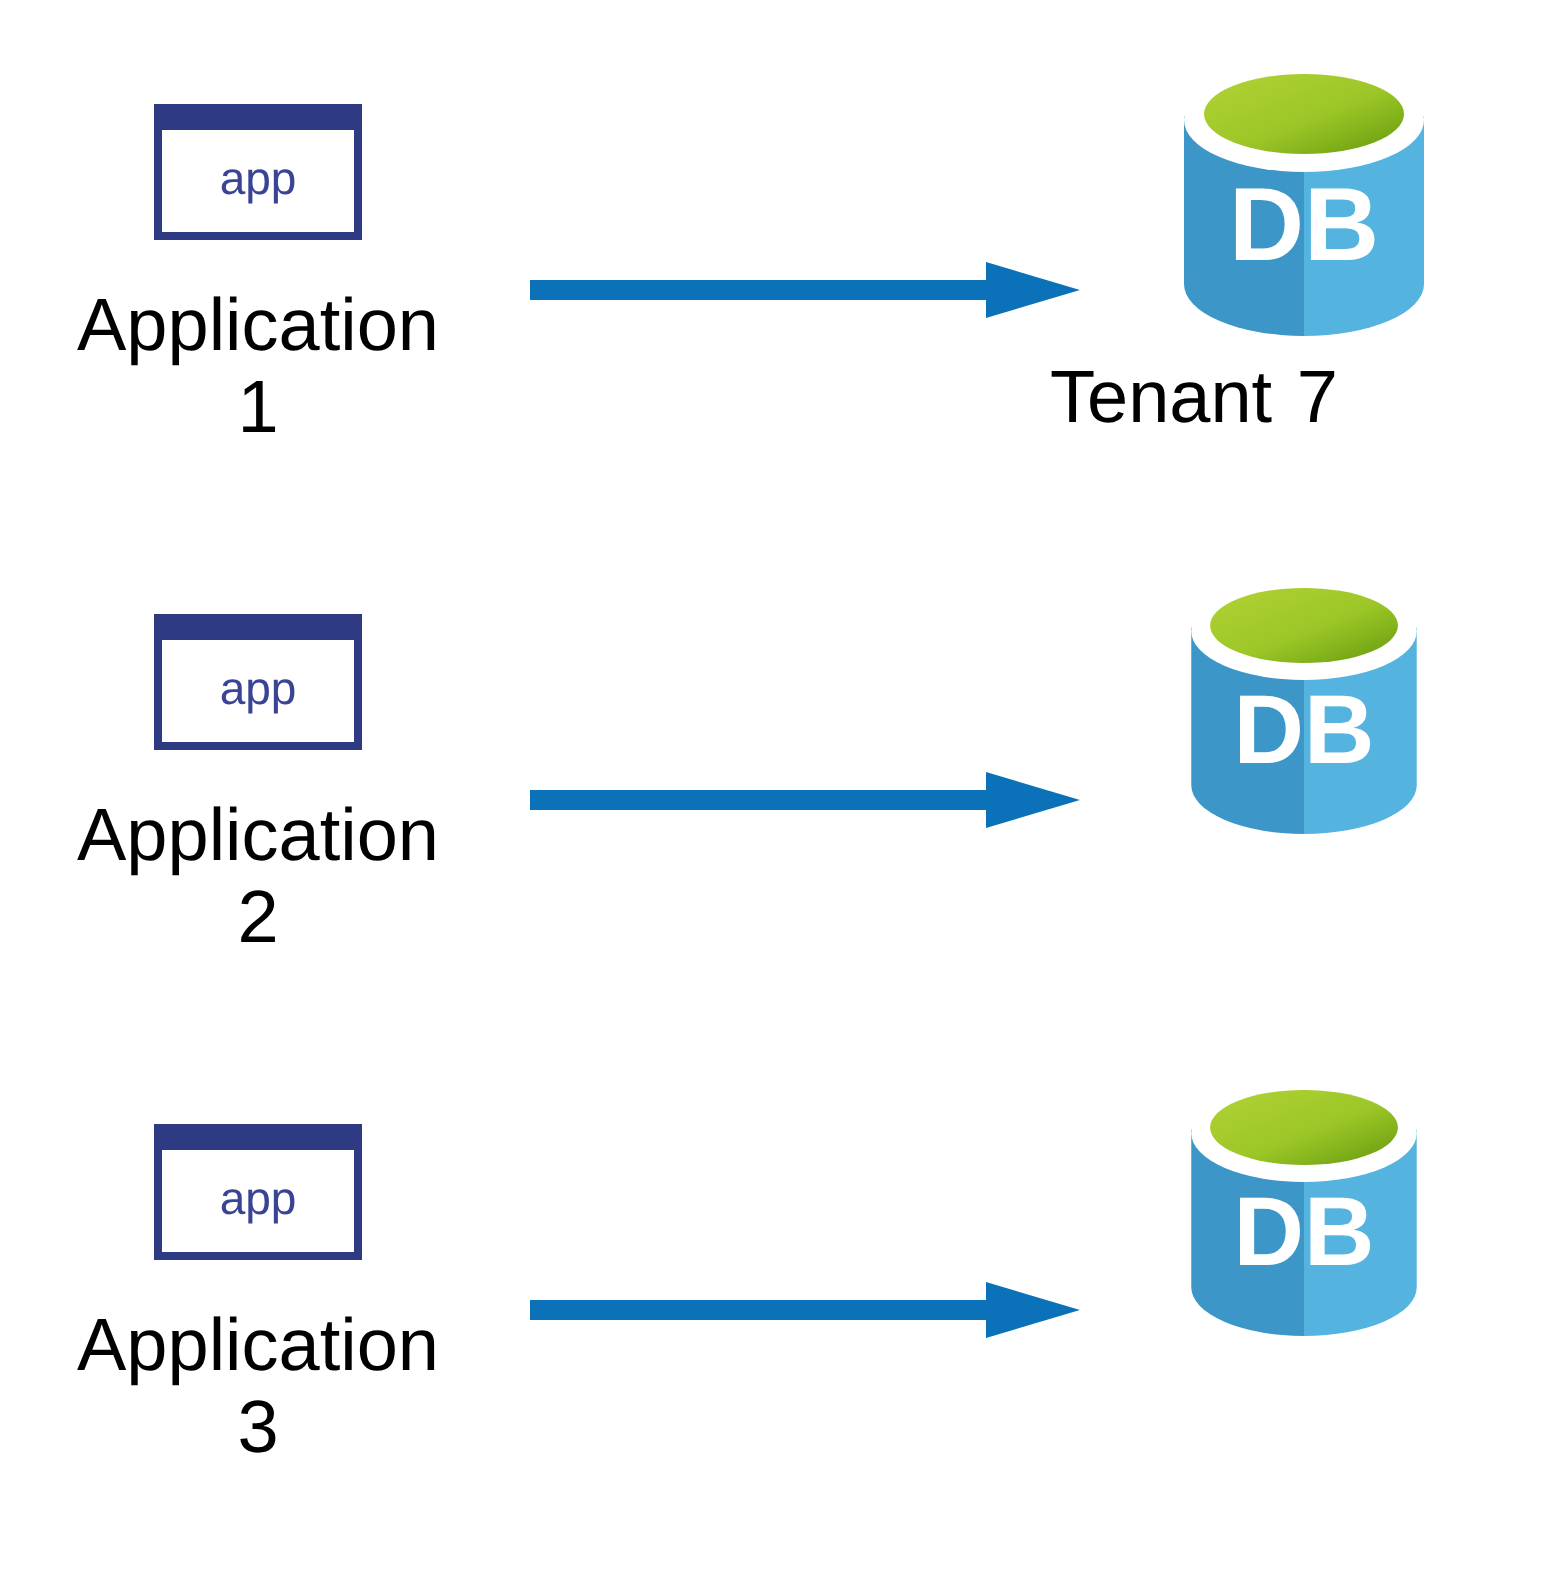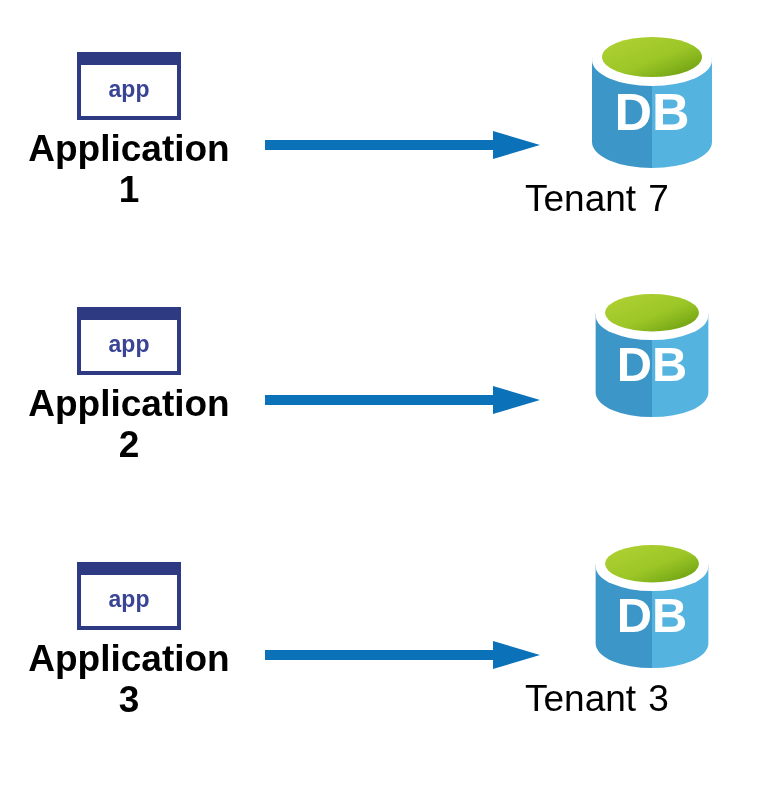--- a/index.html
+++ b/index.html
@@ -35,21 +35,20 @@
   .row-2 { top: 255px; }
   .row-3 { top: 510px; }
 
   
   .app-node {
     position: absolute;
     left: 0px;
     top: 52px;
     width: 258px;
     text-align: center;
-    font-weight: bold;
   }
 
   .app-box {
     width: 104px;
     height: 68px;
     margin: 0 auto;
     box-sizing: border-box;
     background: #ffffff;
     border: 4px solid #2e3b82;
     border-top: 13px solid #2e3b82;
@@ -60,21 +59,21 @@
   .app-box-label {
     font-size: 23px;
     line-height: 1;
     color: #3a4494;
     letter-spacing: 0px;
     position: relative;
     top: -1px;
   }
 
   .app-caption {
-    margin-top: 8px;
+    margin-top: 22px;
     font-size: 37px;
     line-height: 1.12;
     color: #000000;
     width: 224px;
     margin-left: auto;
     margin-right: auto;
     word-spacing: 2px;
   }
 
   
@@ -222,18 +221,17 @@
             <stop offset="55%" stop-color="#9cc627"></stop>
             <stop offset="100%" stop-color="#63990c"></stop>
           </linearGradient>
         </defs>
         <path d="M6 28 L6 112 A60 26 0 0 0 66 138 L66 28 Z" fill="#3c97c8"></path>
         <path d="M66 28 L66 138 A60 26 0 0 0 126 112 L126 28 Z" fill="#55b3e0"></path>
         <ellipse cx="66" cy="30" rx="60" ry="26" fill="#ffffff"></ellipse>
         <ellipse cx="66" cy="27" rx="50" ry="20" fill="url(#gtop3)"></ellipse>
         <text x="66" y="100" text-anchor="middle" font-family="Liberation Sans, sans-serif" font-size="52" font-weight="bold" fill="#ffffff">DB</text>
       </svg>
-      <div class="db-caption">Tenant 3</div>
     </div>
 
   </div>
 
 </div>
 
 </body></html>

